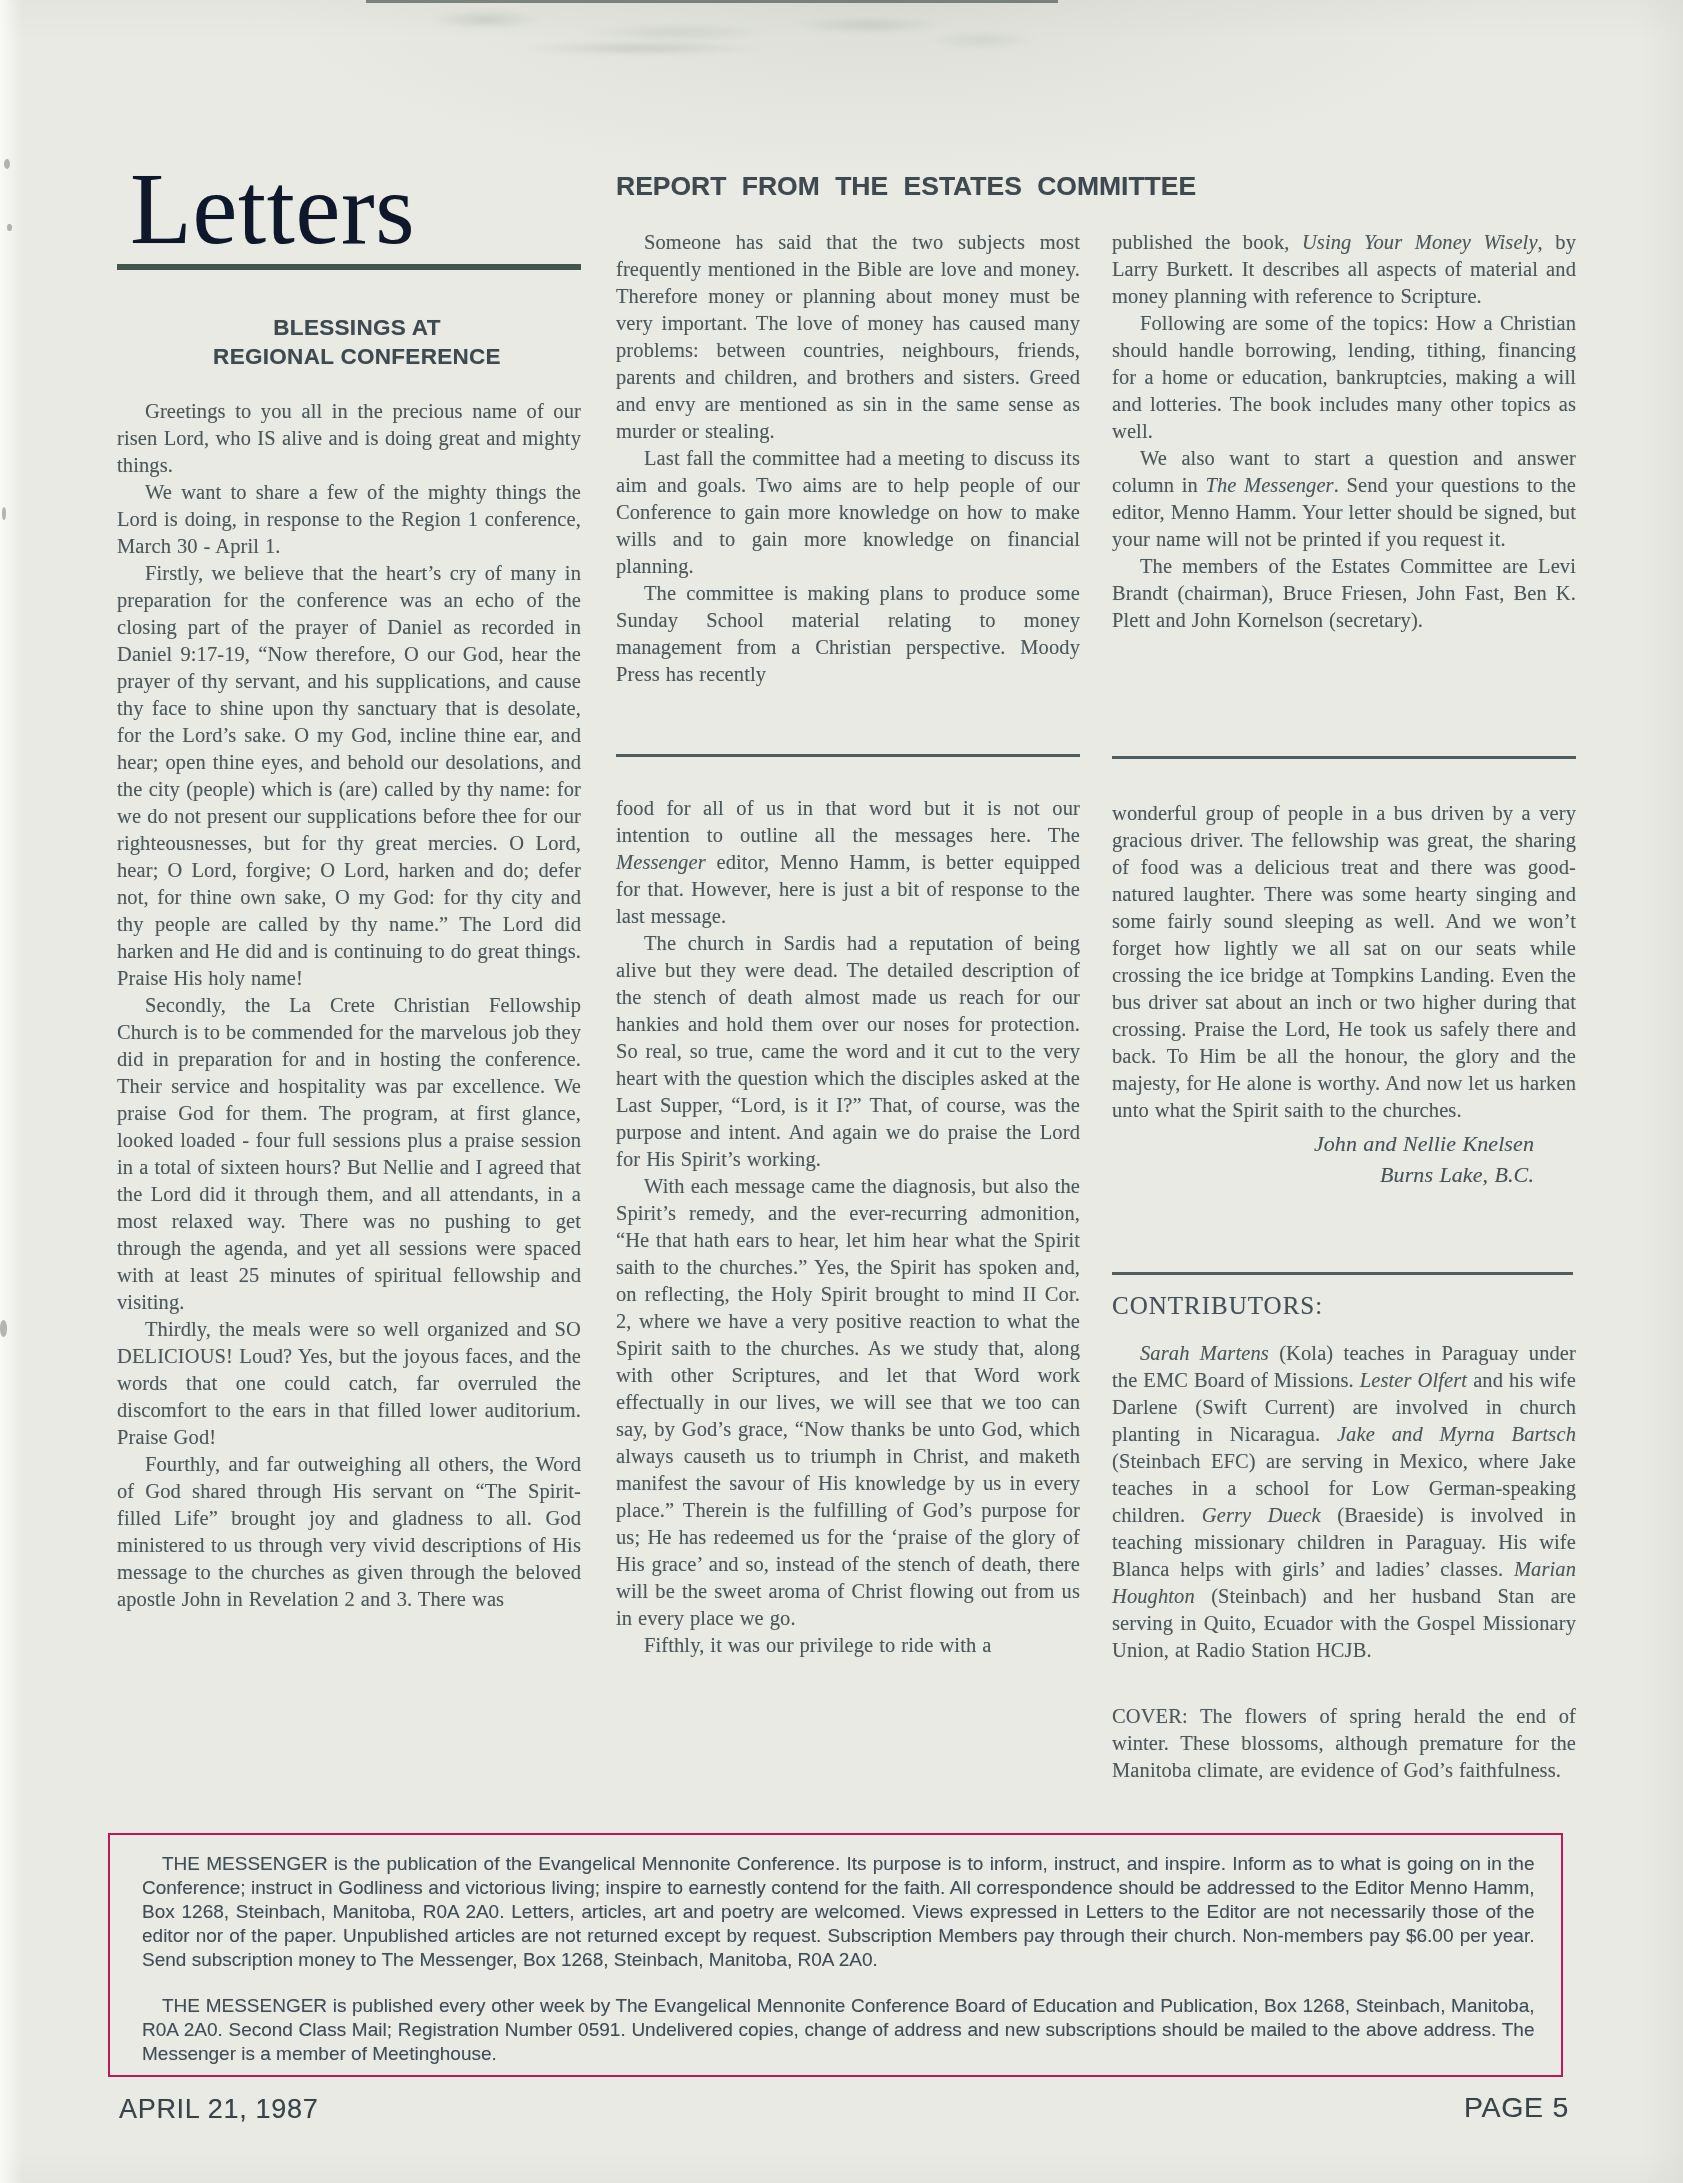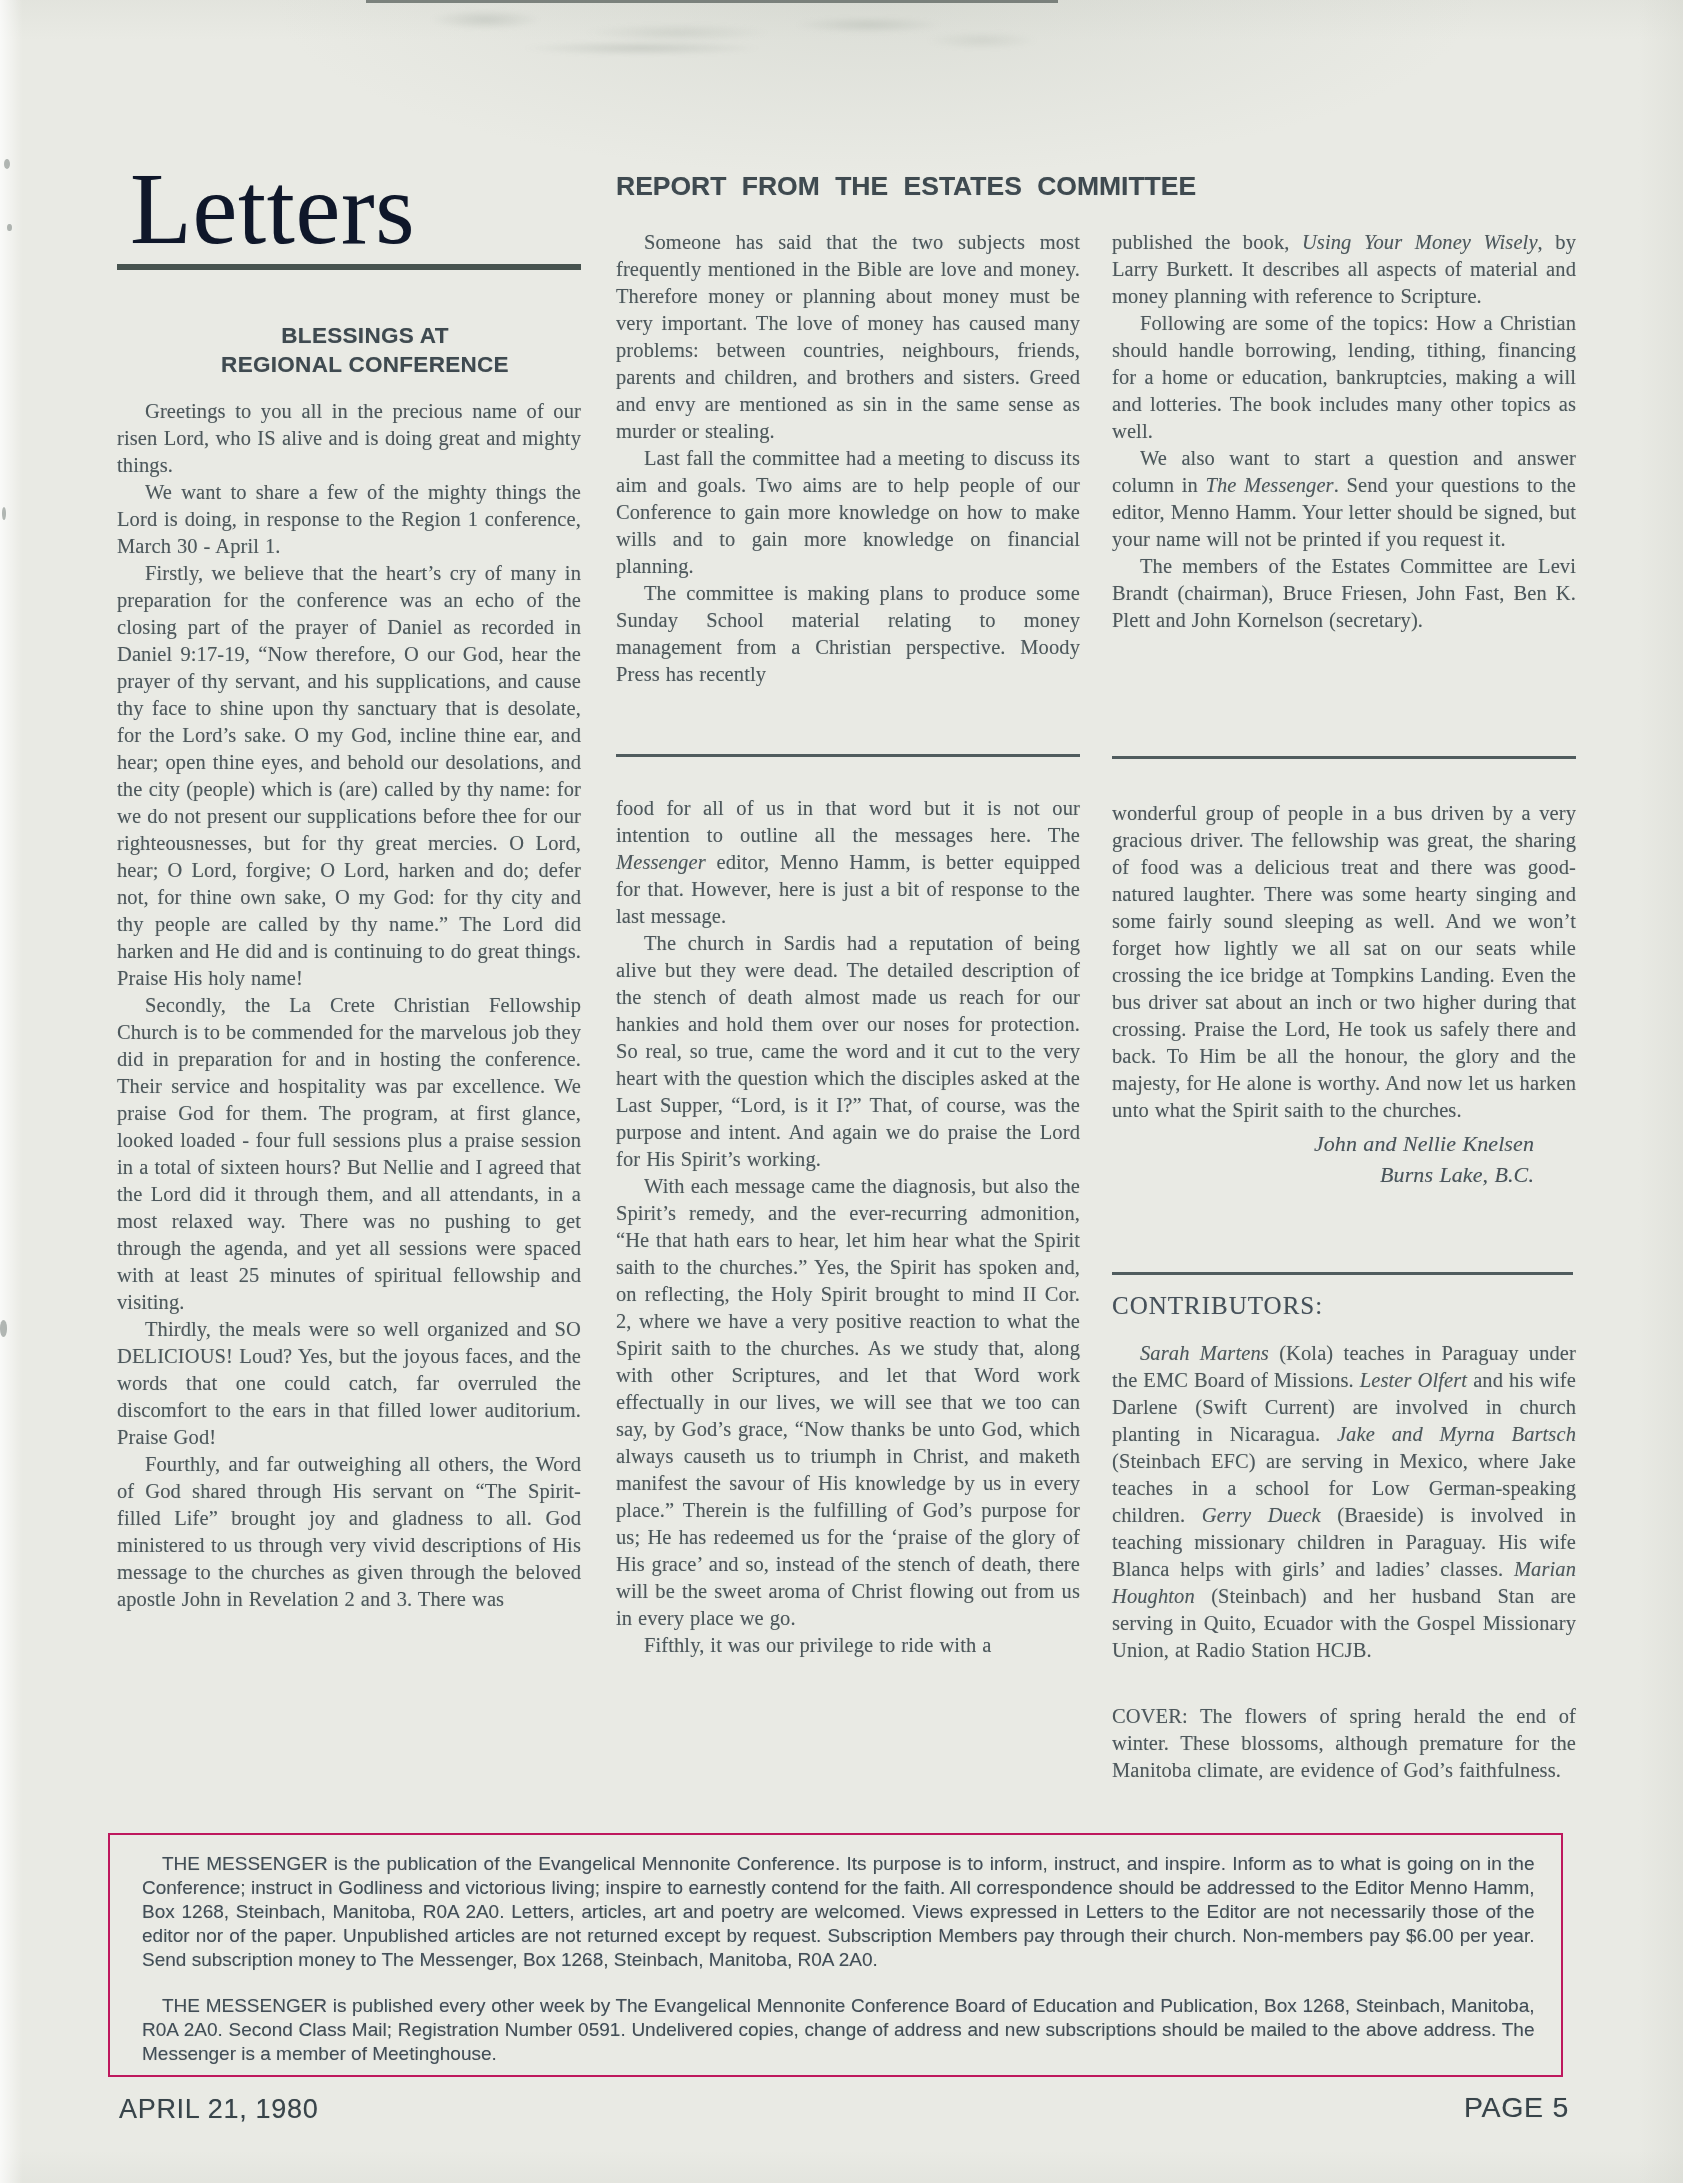--- a/index.html
+++ b/index.html
@@ -35,21 +35,21 @@
   .speck.s3{left:2px;top:507px;width:4px;height:12.6px;}
   .speck.s4{left:0px;top:1320px;width:7.3px;height:16.6px;}
   .letters-title{
     position:absolute;left:130px;top:156px;margin:0;
     font-family:"Liberation Serif", serif;font-weight:400;
     font-size:101px;line-height:106px;letter-spacing:0.7px;color:#0f172a;
     text-shadow:0 0 0.7px rgba(61,72,76,.45);
   }
   .letters-rule{position:absolute;left:117px;top:264px;width:464px;height:6px;background:#47534f;}
   .col-subhead{
-    position:absolute;left:117px;top:305px;width:464px;margin:16px;text-align:center;
+    position:absolute;left:117px;top:305px;width:464px;margin:8px;text-align:center;
     font-family:"Liberation Sans", sans-serif;font-weight:700;
     font-size:22.5px;line-height:29px;letter-spacing:0.3px;color:#3f4a50;
     text-shadow:0 0 0.7px rgba(63,74,80,.4);
   }
   .estates-title{
     position:absolute;left:616px;top:170px;width:959px;margin:0;text-align:left;
     font-family:"Liberation Sans", sans-serif;font-weight:700;
     font-size:26.5px;line-height:32px;word-spacing:8px;color:#3f4a50;
     text-shadow:0 0 0.7px rgba(63,74,80,.4);
   }
@@ -175,17 +175,17 @@
     </div>
   <div id="cover-body" class="textcol">
       <p class="flush"><span>COVER: The flowers of spring herald the end of winter. These blossoms, although premature for the Manitoba climate, are evidence of God’s faithfulness.</span></p>
     </div>
 
   <div class="footer-box">
       <p><span>THE MESSENGER is the publication of the Evangelical Mennonite Conference. Its purpose is to inform, instruct, and inspire. Inform as to what is going on in the Conference; instruct in Godliness and victorious living; inspire to earnestly contend for the faith. All correspondence should be addressed to the Editor Menno Hamm, Box 1268, Steinbach, Manitoba, R0A 2A0. Letters, articles, art and poetry are welcomed. Views expressed in Letters to the Editor are not necessarily those of the editor nor of the paper. Unpublished articles are not returned except by request. Subscription Members pay through their church. Non-members pay $6.00 per year. Send subscription money to The Messenger, Box 1268, Steinbach, Manitoba, R0A 2A0.</span></p>
       <p><span>THE MESSENGER is published every other week by The Evangelical Mennonite Conference Board of Education and Publication, Box 1268, Steinbach, Manitoba, R0A 2A0. Second Class Mail; Registration Number 0591. Undelivered copies, change of address and new subscriptions should be mailed to the above address. The Messenger is a member of Meetinghouse.</span></p>
     </div>
 
-  <div class="page-date">APRIL 21, 1980</div>
+  <div class="page-date">APRIL 21, 1987</div>
   <div class="page-number">PAGE 5</div>
 
 </div>
 
 
 </body></html>

